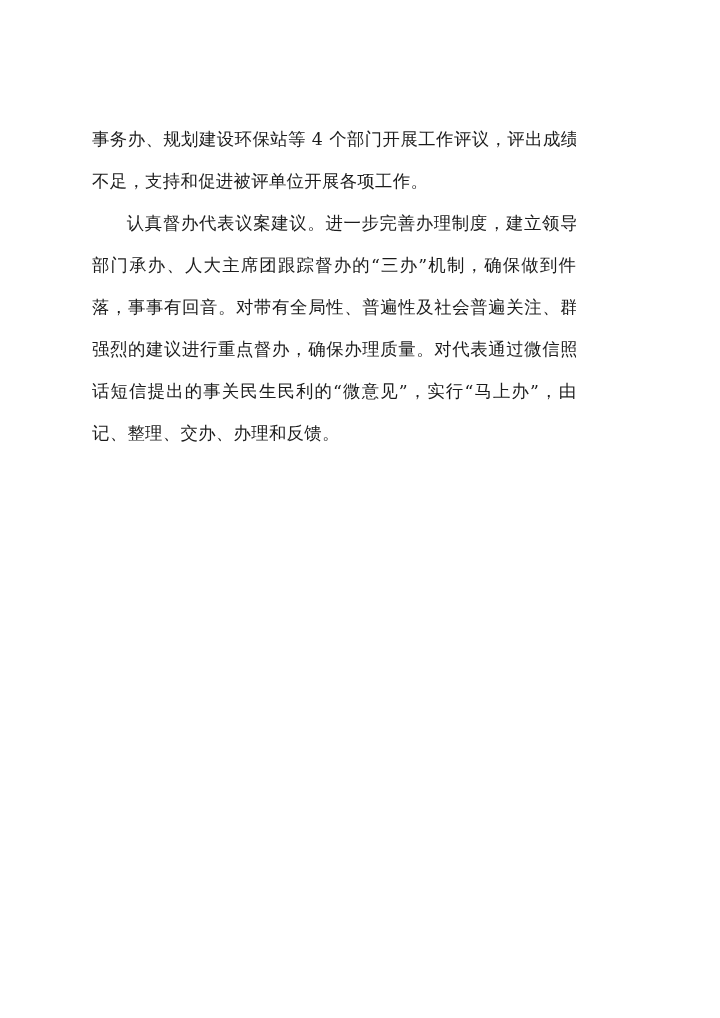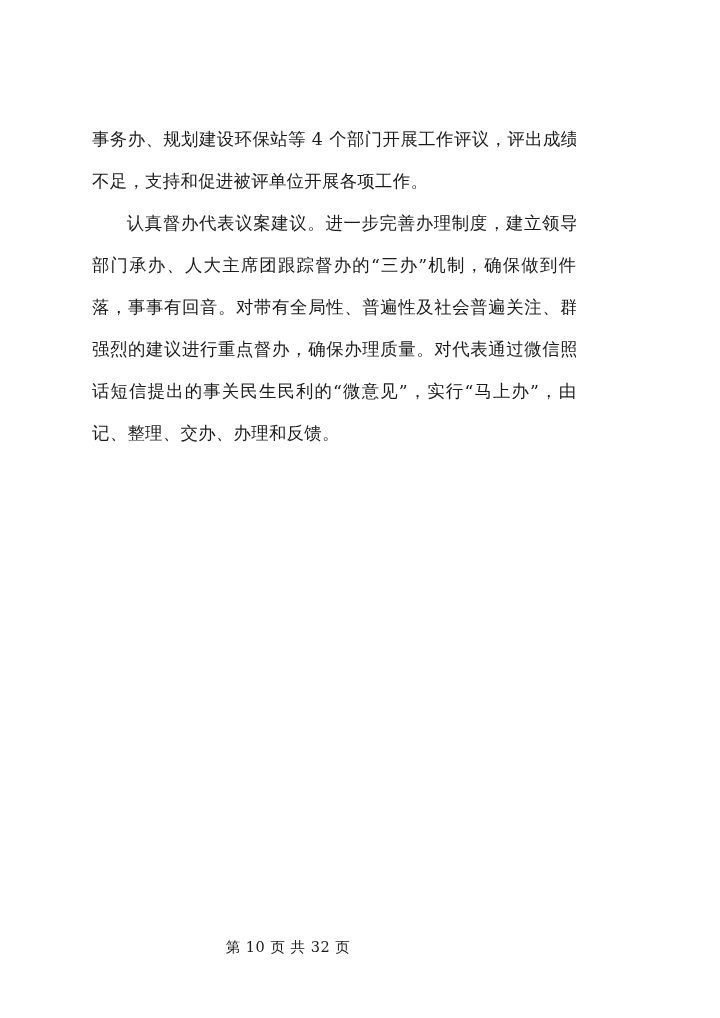--- a/index.html
+++ b/index.html
@@ -50,14 +50,13 @@
   }
 </style>
 </head>
 <body>
 
 <div class="page">
   <div class="content">
     <p class="para">事务办、规划建设环保站等 4 个部门开展工作评议，评出成绩，议出不足，支持和促进被评单位开展各项工作。</p>
     <p class="para indent">认真督办代表议案建议。进一步完善办理制度，建立领导领办、部门承办、人大主席团跟踪督办的“三办”机制，确保做到件件有着落，事事有回音。对带有全局性、普遍性及社会普遍关注、群众反映强烈的建议进行重点督办，确保办理质量。对代表通过微信照片、电话短信提出的事关民生民利的“微意见”，实行“马上办”，由专人登记、整理、交办、办理和反馈。</p>
   </div>
-  <div class="footer">第 10 页  共 32 页</div>
 </div>
 
 </body></html>

